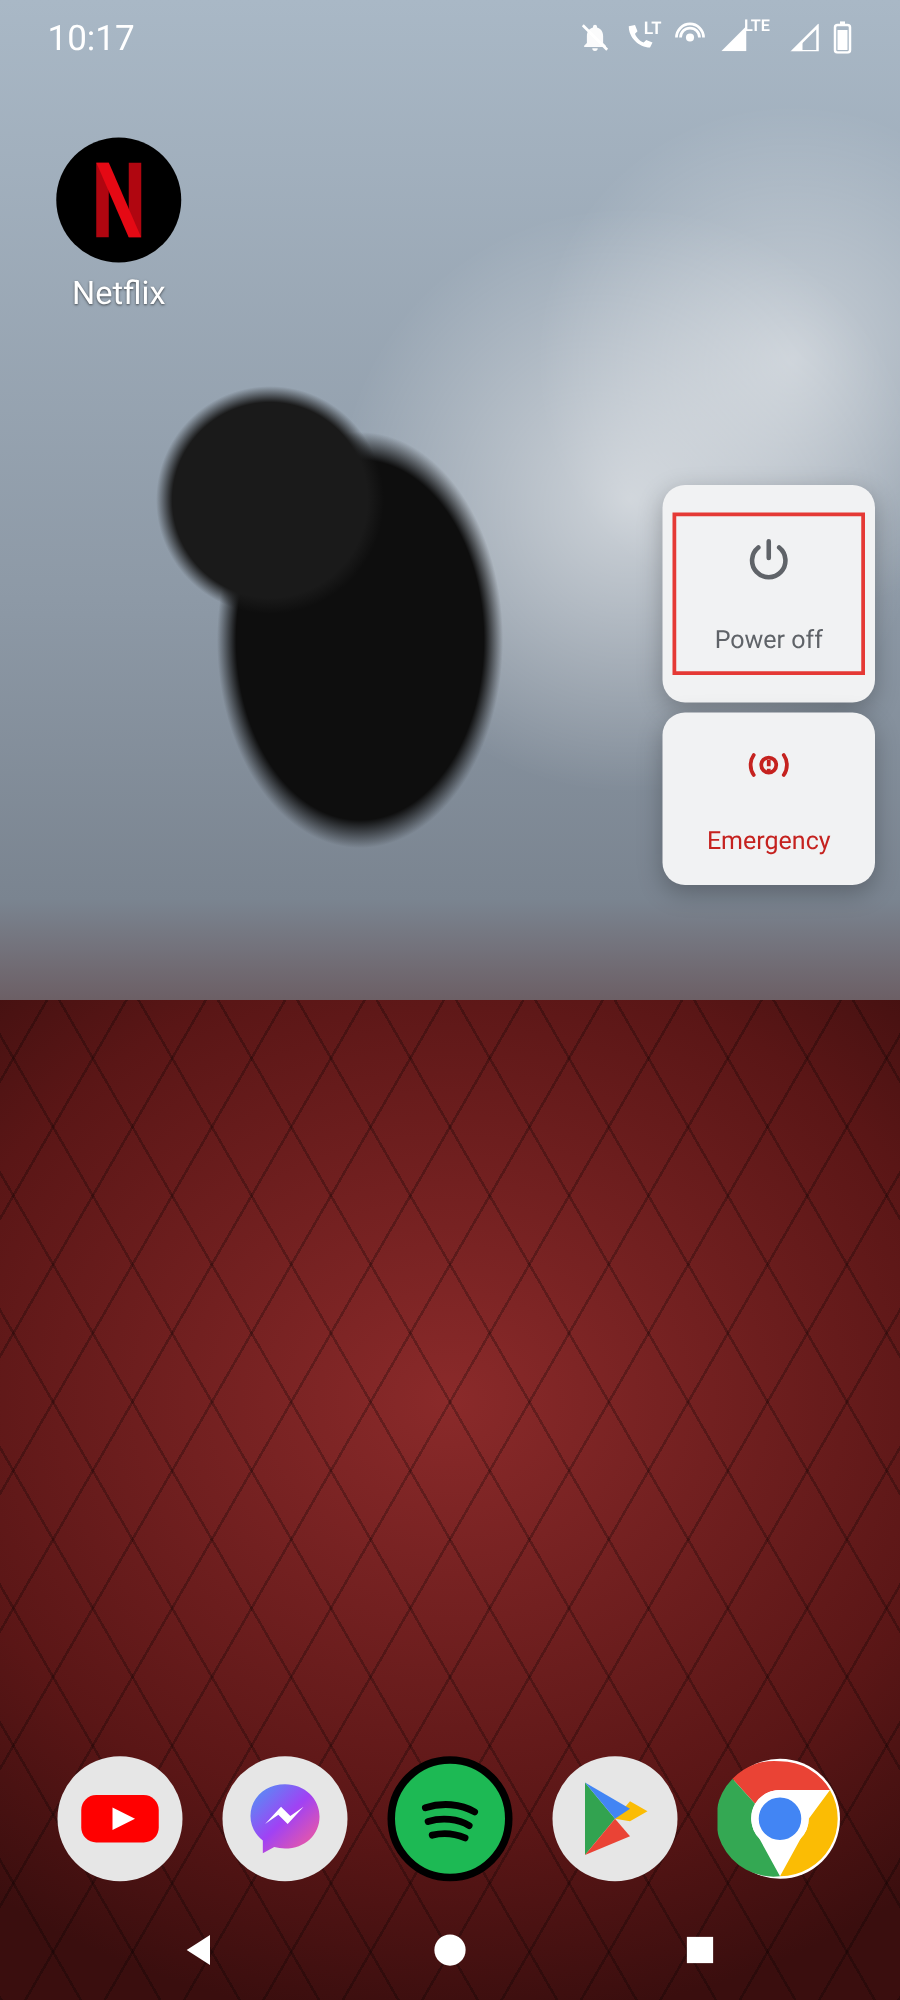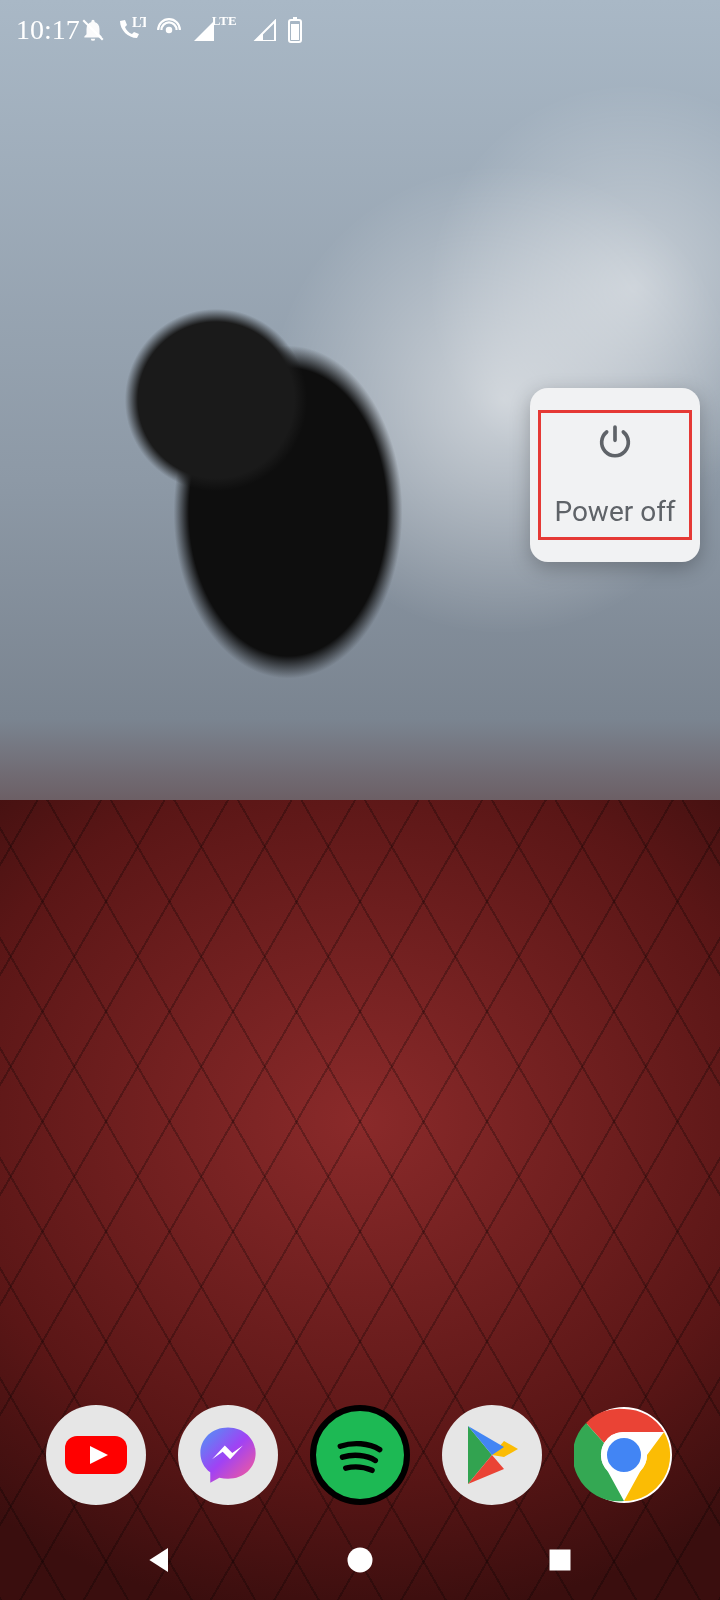--- a/index.html
+++ b/index.html
@@ -24,22 +24,22 @@
     position:absolute; left:0; right:0; top:50%; bottom:0;
     background:
       repeating-linear-gradient(60deg, rgba(0,0,0,0.25) 0 2px, transparent 2px 55px),
       repeating-linear-gradient(-60deg, rgba(0,0,0,0.25) 0 2px, transparent 2px 55px),
       radial-gradient(ellipse 600px 500px at 50% 40%, #8a2a2a 0%, #5a1616 70%, #3a0e0e 100%);
   }
 
   
   .status-bar {
     position: absolute; top: 0; left: 0; right: 0; height: 60px;
-    display: flex; align-items: center; 
-    padding: 0 16px; color: #fff; font-size: 28px; font-weight: 400; font-family: Liberation Serif, serif;
+    display: flex; align-items: center; justify-content: space-between;
+    padding: 0 38px; color: #fff; font-size: 28px; font-weight: 400;
   }
   .status-right { display: flex; align-items: center; gap: 10px; }
   .status-right svg { display:block; }
   .lte-label { font-size: 14px; font-weight: 600; fill:#fff; }
 
   
   .home-app {
     position: absolute; top: 110px; left: 30px; width: 130px;
     display: flex; flex-direction: column; align-items: center; gap: 10px;
   }
@@ -56,21 +56,21 @@
     display:flex; flex-direction:column; gap:8px;
   }
   .power-card {
     background:#f1f2f3; border-radius:18px; padding:18px 0;
     display:flex; flex-direction:column;
     box-shadow:0 6px 20px rgba(0,0,0,0.25);
   }
   .power-item {
     display:flex; flex-direction:column; align-items:center; justify-content:center;
     height:130px; gap:26px; cursor:pointer;
-    color:#5f6368; font-size:28px;
+    color:#5f6368; font-size:20px;
   }
   .power-item.highlight { border:3px solid #e53935; margin:4px 8px; }
   .power-item.emergency { color:#c5221f; height:118px; }
   .power-card.single { padding:10px 0; }
 
   
   .dock {
     position:absolute; bottom:95px; left:0; right:0;
     display:flex; justify-content:space-evenly; align-items:center;
     padding:0 14px;
@@ -132,30 +132,53 @@
       <span>
         <svg width="16" height="26" viewBox="0 0 16 26">
             <rect x="2" y="3" width="12" height="22" rx="2" fill="none" stroke="#fff" stroke-width="2"></rect>
             <rect x="6" y="0" width="4" height="3" fill="#fff"></rect>
             <rect x="4" y="7" width="8" height="16" fill="#fff"></rect>
           </svg>
       </span>
     </div>
   </div>
 
+  <div class="home-app">
+    <div class="app-icon-circle netflix-bg">
+      <svg width="48" height="60" viewBox="0 0 24 30">
+        <path fill="#b00610" d="M3 0h5v30H3z"></path>
+        <path fill="#b00610" d="M16 0h5v30h-5z"></path>
+        <path fill="#e50914" d="M3 0h5l13 30h-5z"></path>
+      </svg>
+    </div>
+    <div class="app-label">Netflix</div>
+  </div>
 
   <div class="power-menu">
     <div class="power-card">
       <div class="power-item highlight">
         <span>
           <svg width="40" height="40" viewBox="0 0 24 24">
               <path fill="none" stroke="#5f6368" stroke-width="2.2" stroke-linecap="round" d="M12 3v8M7 6a8 8 0 1 0 10 0"></path>
             </svg>
         </span>
         <span>Power off</span>
+      </div>
+    </div>
+    <div class="power-card single">
+      <div class="power-item emergency">
+        <span>
+          <svg width="48" height="34" viewBox="0 0 48 34">
+            <circle cx="24" cy="17" r="6" fill="none" stroke="#c5221f" stroke-width="3"></circle>
+            <rect x="22.5" y="13" width="3" height="5" fill="#c5221f"></rect>
+            <rect x="22.5" y="20" width="3" height="3" fill="#c5221f"></rect>
+            <path fill="none" stroke="#c5221f" stroke-width="3" stroke-linecap="round" d="M12 9a14 14 0 0 0 0 16M36 9a14 14 0 0 1 0 16"></path>
+          </svg>
+        </span>
+        <span>Emergency</span>
       </div>
     </div>
   </div>
 
   <div class="dock">
     <div class="app-icon-circle youtube-bg">
       <svg width="70" height="50" viewBox="0 0 70 50">
           <rect x="4" y="6" width="62" height="38" rx="12" fill="#ff0000"></rect>
           <path fill="#fff" d="M29 16l18 9-18 9z"></path>
         </svg>

